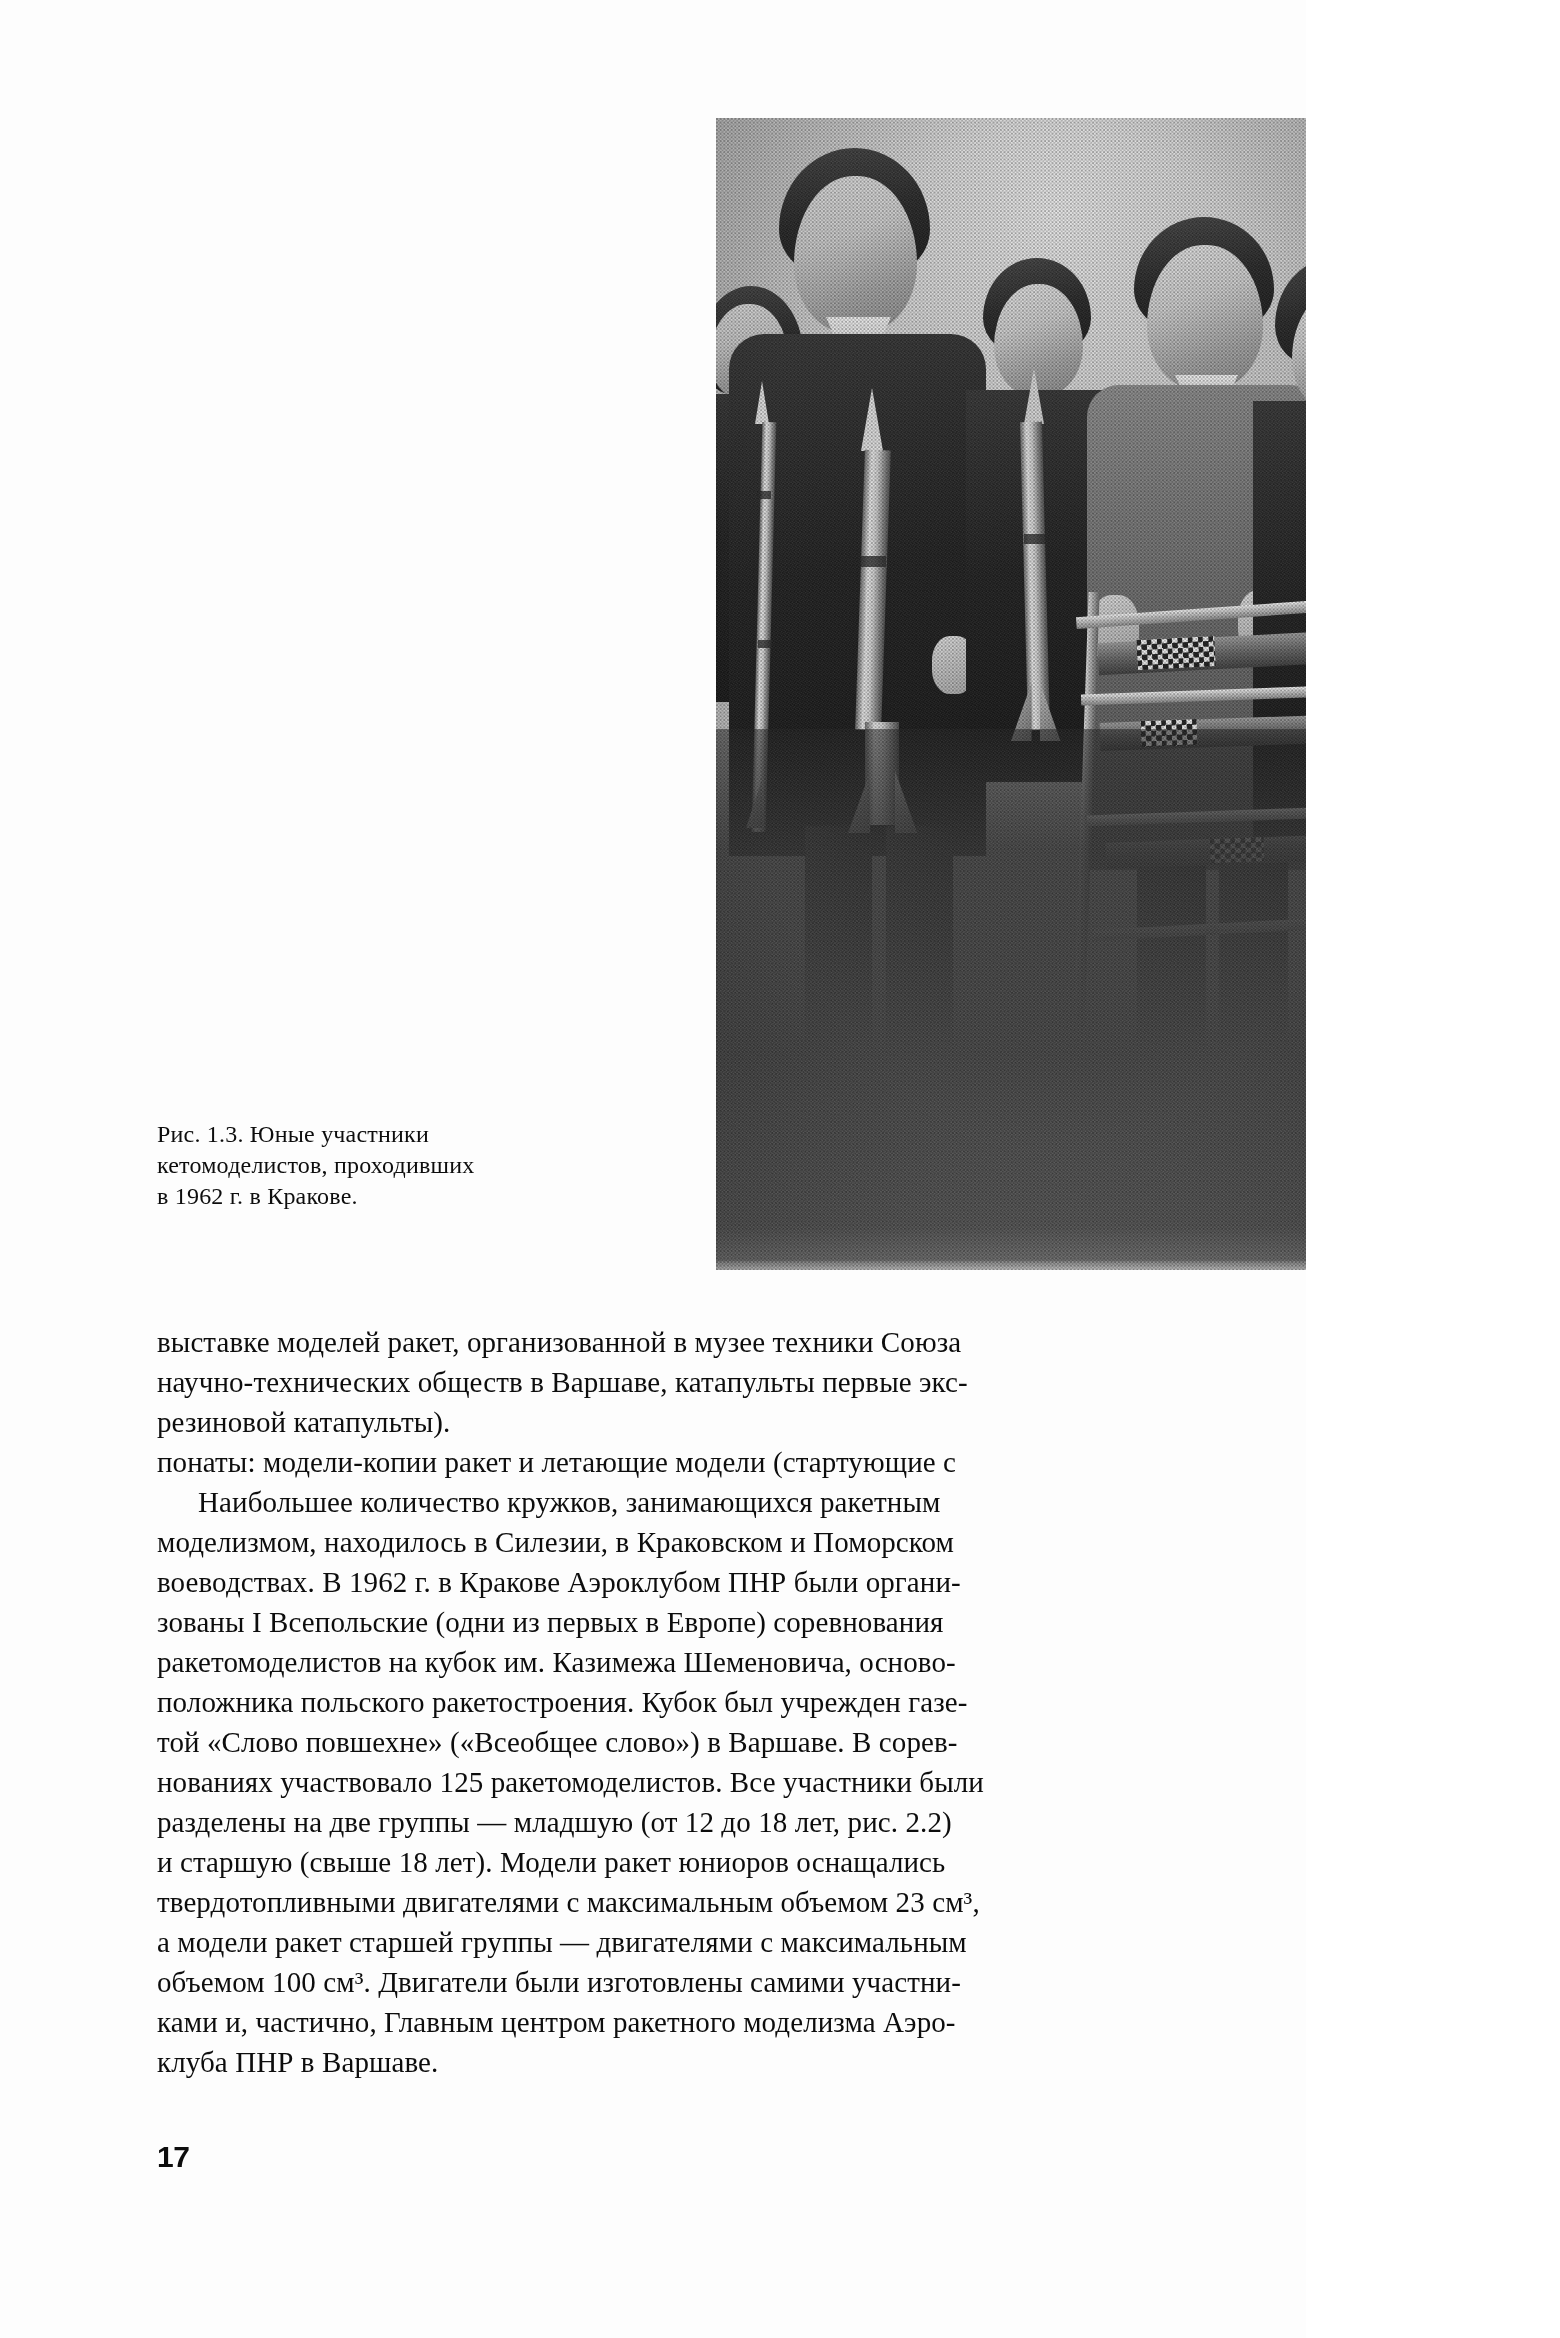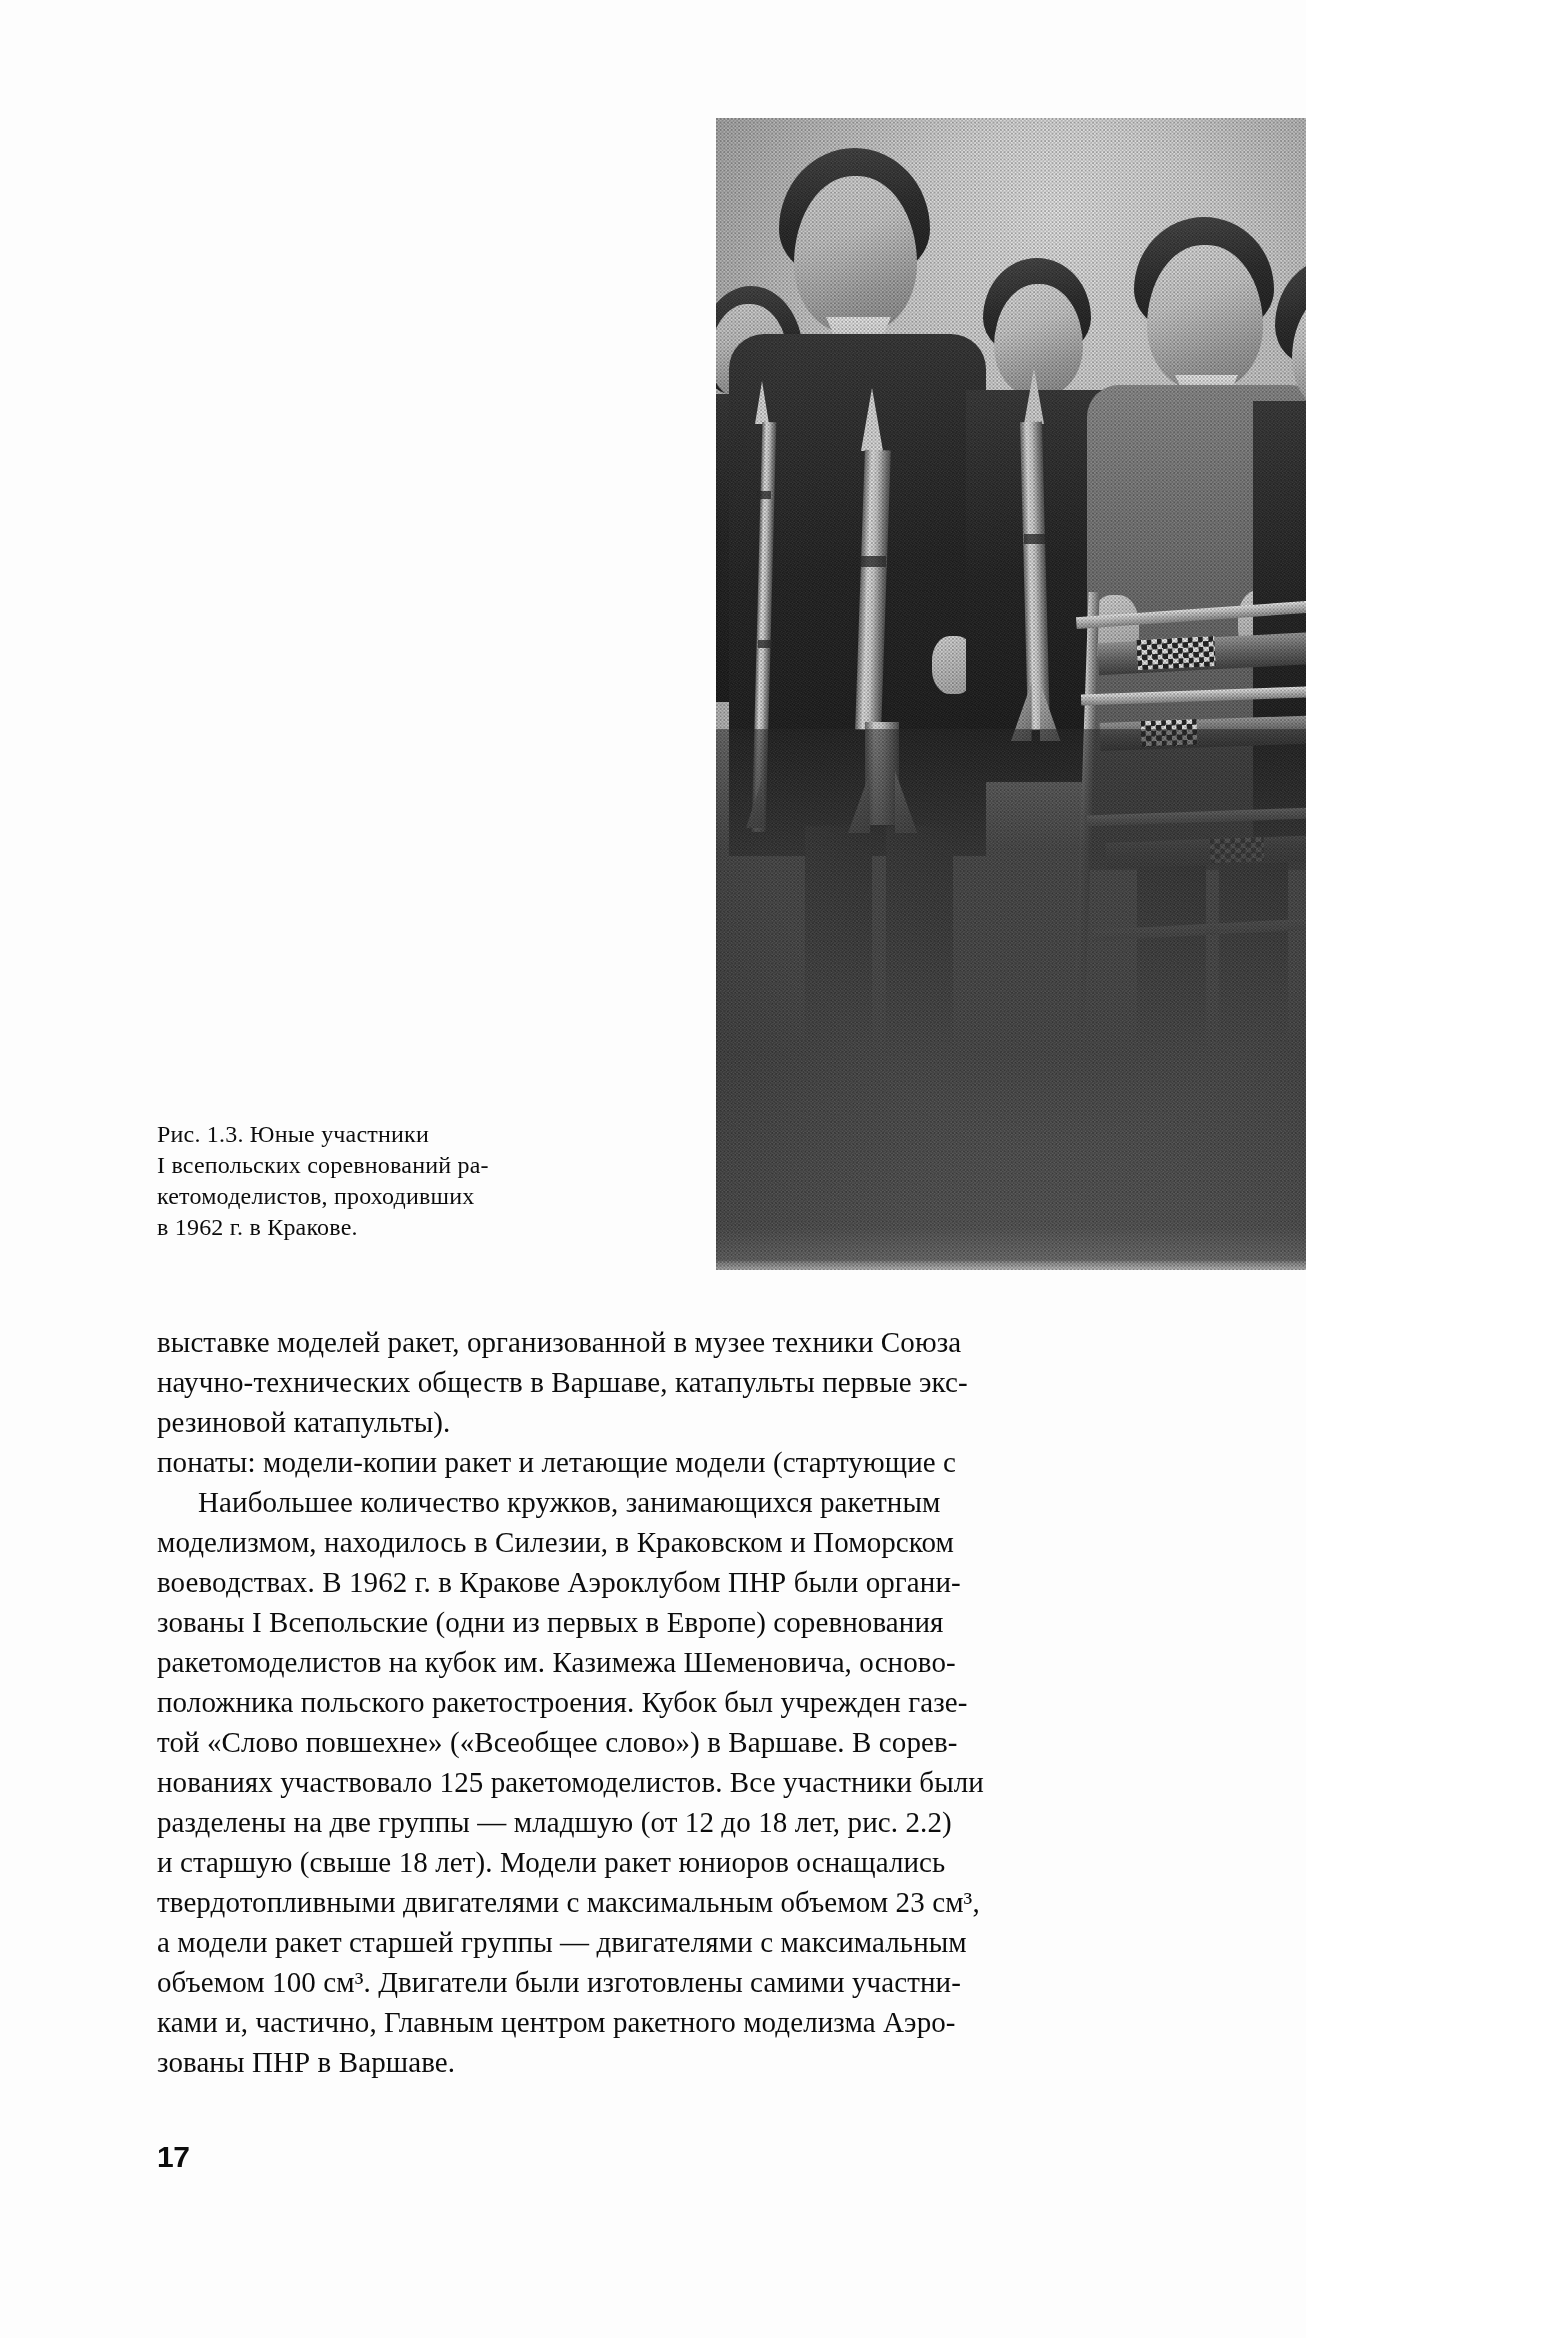--- a/index.html
+++ b/index.html
@@ -296,21 +296,20 @@
       <div class="ground"></div>
       <div class="ground-strip"></div>
       <div class="vignette"></div>
       <div class="grain"></div>
       <div class="halftone"></div>
     </div>
   </div>
 
   <div class="caption">
     <span class="cap-line">Рис.  1.3.  Юные  участники</span>
-    <span class="cap-line">I всепольских соревнований ра-</span>
     <span class="cap-line">кетомоделистов,   проходивших</span>
     <span class="cap-line last">в 1962 г. в Кракове.</span>
   </div>
 
   <div class="body-text">
 
     <p class="para">
       <span class="ln">выставке моделей ракет, организованной в музее техники Союза</span>
       <span class="ln">научно-технических обществ в Варшаве, катапульты первые экс-</span>
       <span class="ln last">резиновой катапульты).</span>
@@ -325,21 +324,21 @@
       <span class="ln">ракетомоделистов на кубок им. Казимежа Шеменовича, осново-</span>
       <span class="ln">положника польского ракетостроения. Кубок был учрежден газе-</span>
       <span class="ln">той «Слово повшехне» («Всеобщее слово») в Варшаве. В сорев-</span>
       <span class="ln">нованиях участвовало 125 ракетомоделистов. Все участники были</span>
       <span class="ln">разделены на две группы — младшую (от 12 до 18 лет, рис. 2.2)</span>
       <span class="ln">и старшую (свыше 18 лет). Модели ракет юниоров оснащались</span>
       <span class="ln">твердотопливными двигателями с максимальным объемом 23 см³,</span>
       <span class="ln">а модели ракет старшей группы — двигателями с максимальным</span>
       <span class="ln">объемом 100 см³. Двигатели были изготовлены самими участни-</span>
       <span class="ln">ками и, частично, Главным центром ракетного моделизма Аэро-</span>
-      <span class="ln last">зованы ПНР в Варшаве.</span>
+      <span class="ln last">клуба ПНР в Варшаве.</span>
     </p>
 
   </div>
 
   <div class="folio">17</div>
 
 </div>
 
 
 </body></html>

